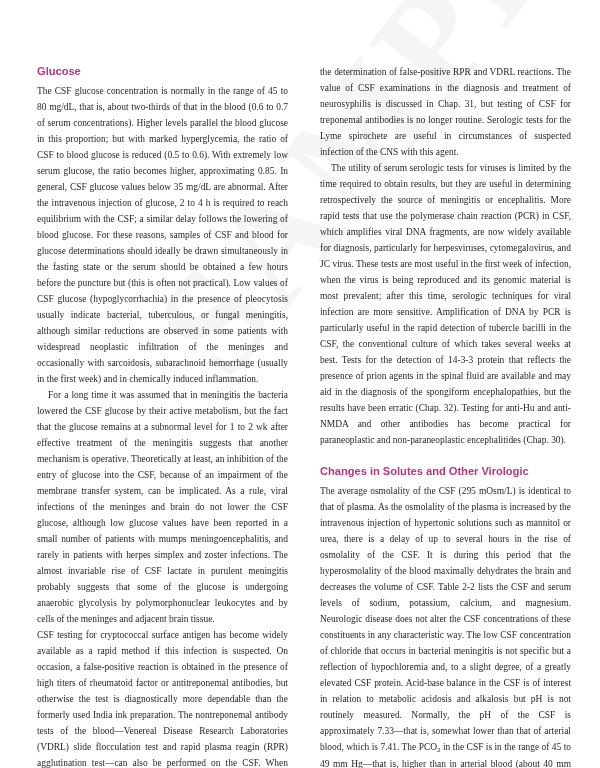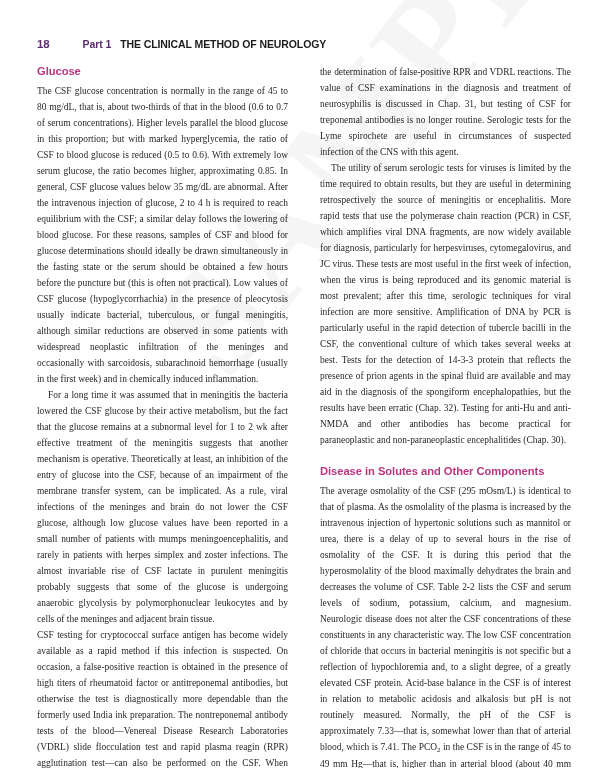--- a/index.html
+++ b/index.html
@@ -129,38 +129,33 @@
 </style>
 </head>
 <body>
 
 <div id="watermark">
   <div class="wm-text">SAMPLE</div>
 </div>
 
 <div id="page">
 
-  <div id="running-head">
-    <span class="folio">18</span>
-    <span class="part-label">Part 1</span>
-    <span class="head-title">THE CLINICAL METHOD OF NEUROLOGY</span>
-  </div>
 
   <div id="columns">
     <div class="col" id="col-left">
         <h2 class="sec-head">Glucose</h2>
         <p class="para">The CSF glucose concentration is normally in the range of 45 to 80 mg/dL, that is, about two-thirds of that in the blood (0.6 to 0.7 of serum concentrations). Higher levels parallel the blood glucose in this proportion; but with marked hyperglycemia, the ratio of CSF to blood glucose is reduced (0.5 to 0.6). With extremely low serum glucose, the ratio becomes higher, approximating 0.85. In general, CSF glucose values below 35 mg/dL are abnormal. After the intravenous injection of glucose, 2 to 4 h is required to reach equilibrium with the CSF; a similar delay follows the lowering of blood glucose. For these reasons, samples of CSF and blood for glucose determinations should ideally be drawn simultaneously in the fasting state or the serum should be obtained a few hours before the puncture but (this is often not practical). Low values of CSF glucose (hypoglycorrhachia) in the presence of pleocytosis usually indicate bacterial, tuberculous, or fungal meningitis, although similar reductions are observed in some patients with widespread neoplastic infiltration of the meninges and occasionally with sarcoidosis, subarachnoid hemorrhage (usually in the first week) and in chemically induced inflammation.</p>
         <p class="para indent">For a long time it was assumed that in meningitis the bacteria lowered the CSF glucose by their active metabolism, but the fact that the glucose remains at a subnormal level for 1 to 2 wk after effective treatment of the meningitis suggests that another mechanism is operative. Theoretically at least, an inhibition of the entry of glucose into the CSF, because of an impairment of the membrane transfer system, can be implicated. As a rule, viral infections of the meninges and brain do not lower the CSF glucose, although low glucose values have been reported in a small number of patients with mumps meningoencephalitis, and rarely in patients with herpes simplex and zoster infections. The almost invariable rise of CSF lactate in purulent meningitis probably suggests that some of the glucose is undergoing anaerobic glycolysis by polymorphonuclear leukocytes and by cells of the meninges and adjacent brain tissue.</p>
         <div class="block"></div>
         <p class="para">CSF testing for cryptococcal surface antigen has become widely available as a rapid method if this infection is suspected. On occasion, a false-positive reaction is obtained in the presence of high titers of rheumatoid factor or antitreponemal antibodies, but otherwise the test is diagnostically more dependable than the formerly used India ink preparation. The nontreponemal antibody tests of the blood—Venereal Disease Research Laboratories (VDRL) slide flocculation test and rapid plasma reagin (RPR) agglutination test—can also be performed on the CSF. When positive, these tests are usually diagnostic of neurosyphilis, but false-positive reactions may occur with collagen diseases, malaria, and yaws, or with contamination of the CSF by seropositive blood. Tests that depend on the use of treponemal antigens, including the Treponema pallidum immobilization test and the fluorescent treponemal antibody test, are more specific and assist in</p>
         <div class="block"></div>
       </div>
     <div class="col" id="col-right">
         <p class="para">the determination of false-positive RPR and VDRL reactions. The value of CSF examinations in the diagnosis and treatment of neurosyphilis is discussed in Chap. 31, but testing of CSF for treponemal antibodies is no longer routine. Serologic tests for the Lyme spirochete are useful in circumstances of suspected infection of the CNS with this agent.</p>
         <p class="para indent">The utility of serum serologic tests for viruses is limited by the time required to obtain results, but they are useful in determining retrospectively the source of meningitis or encephalitis. More rapid tests that use the polymerase chain reaction (PCR) in CSF, which amplifies viral DNA fragments, are now widely available for diagnosis, particularly for herpesviruses, cytomegalovirus, and JC virus. These tests are most useful in the first week of infection, when the virus is being reproduced and its genomic material is most prevalent; after this time, serologic techniques for viral infection are more sensitive. Amplification of DNA by PCR is particularly useful in the rapid detection of tubercle bacilli in the CSF, the conventional culture of which takes several weeks at best. Tests for the detection of 14-3-3 protein that reflects the presence of prion agents in the spinal fluid are available and may aid in the diagnosis of the spongiform encephalopathies, but the results have been erratic (Chap. 32). Testing for anti-Hu and anti-NMDA and other antibodies has become practical for paraneoplastic and non-paraneoplastic encephalitides (Chap. 30).</p>
         <div class="block"></div>
-        <h2 class="sec-head">Disease in Solutes and Other Components</h2>
+        <h2 class="sec-head">Changes in Solutes and Other Virologic</h2>
         <p class="para">The average osmolality of the CSF (295 mOsm/L) is identical to that of plasma. As the osmolality of the plasma is increased by the intravenous injection of hypertonic solutions such as mannitol or urea, there is a delay of up to several hours in the rise of osmolality of the CSF. It is during this period that the hyperosmolality of the blood maximally dehydrates the brain and decreases the volume of CSF. Table 2-2 lists the CSF and serum levels of sodium, potassium, calcium, and magnesium. Neurologic disease does not alter the CSF concentrations of these constituents in any characteristic way. The low CSF concentration of chloride that occurs in bacterial meningitis is not specific but a reflection of hypochloremia and, to a slight degree, of a greatly elevated CSF protein. Acid-base balance in the CSF is of interest in relation to metabolic acidosis and alkalosis but pH is not routinely measured. Normally, the pH of the CSF is approximately 7.33—that is, somewhat lower than that of arterial blood, which is 7.41. The PCO<sub>2</sub> in the CSF is in the range of 45 to 49 mm Hg—that is, higher than in arterial blood (about 40 mm Hg). The bicarbonate levels of the two fluids are about the same, 23 mEq/L. The pH of the CSF is precisely regulated, and it tends to remain relatively unchanged even in the face of severe systemic acidosis and alkalosis. Acid-base changes in the lumbar CSF do not necessarily reflect the presence of similar changes in the brain, nor are the CSF data as accurate an index of the systemic changes as direct measurements of arterial blood gases.</p>
         <div class="block"></div>
       </div>
   </div>
 
 </div>
 
 </body></html>

